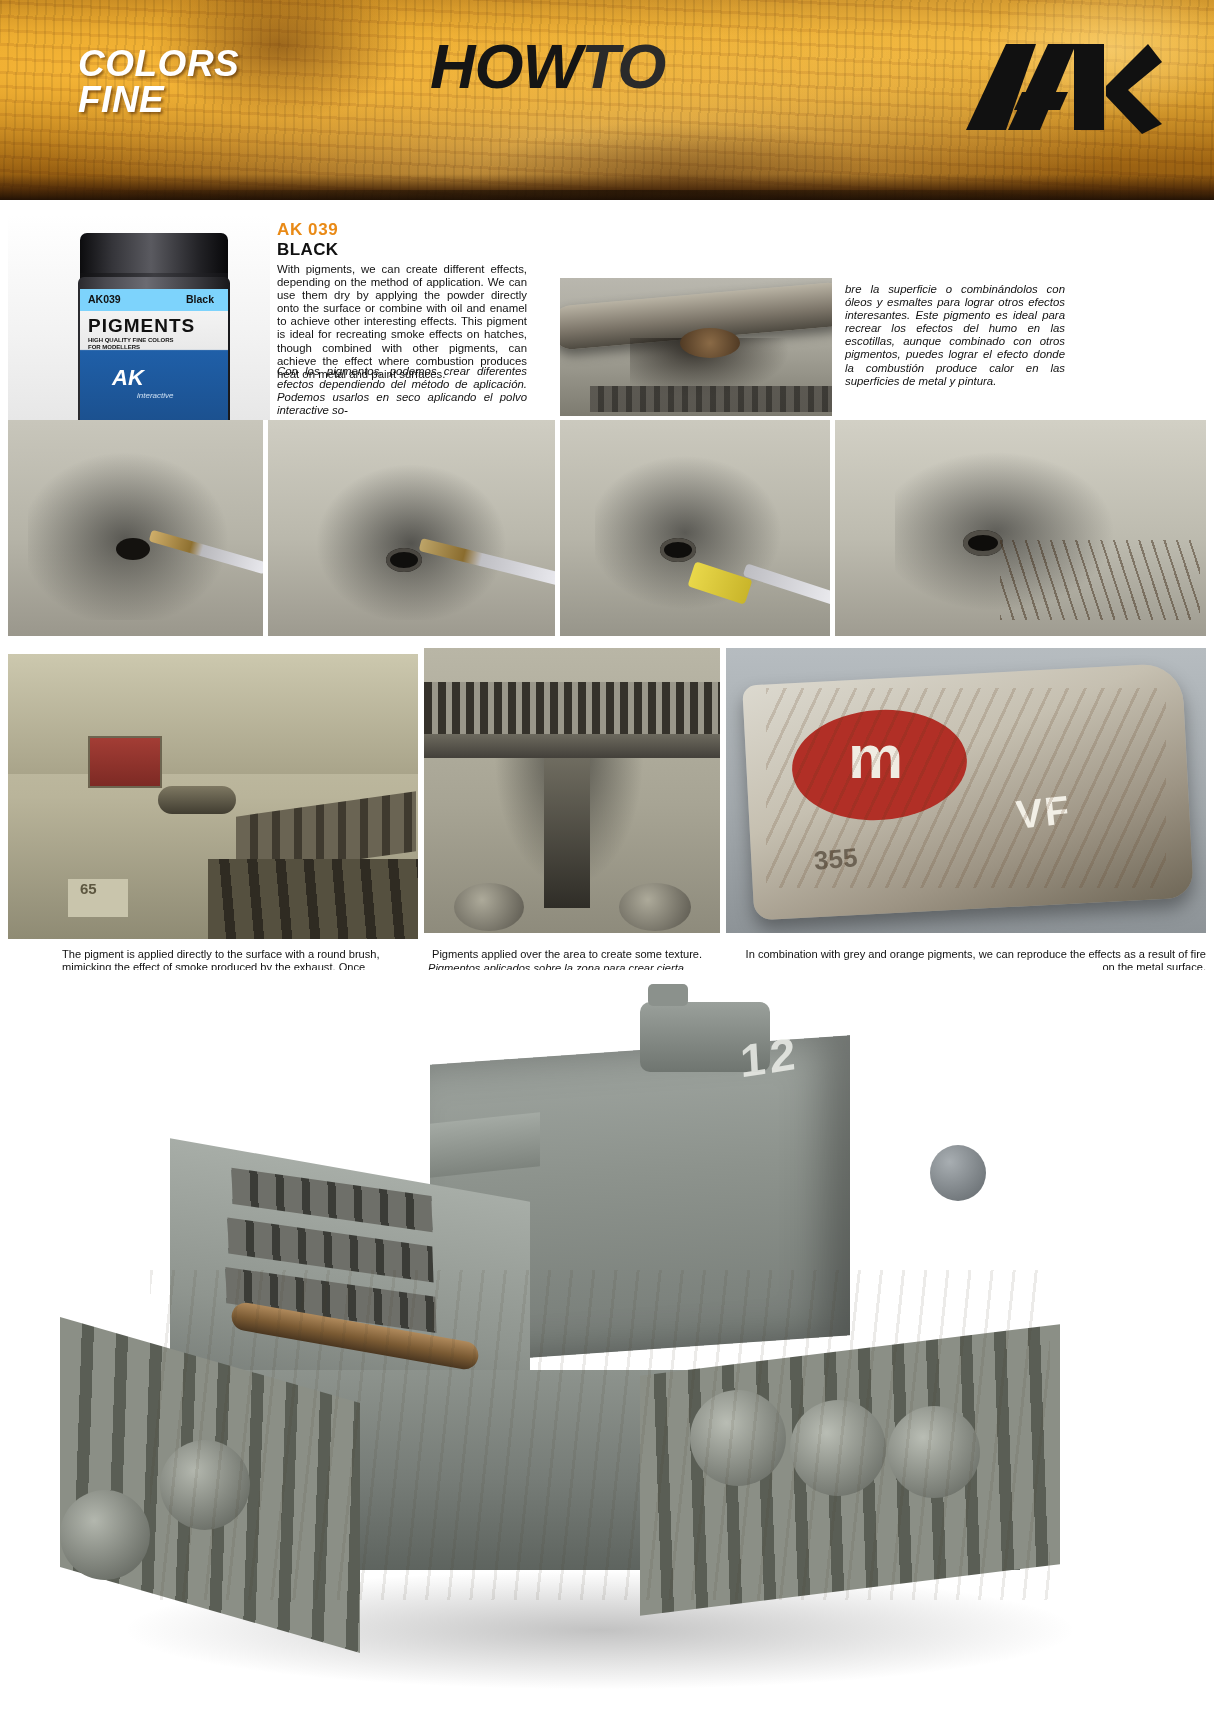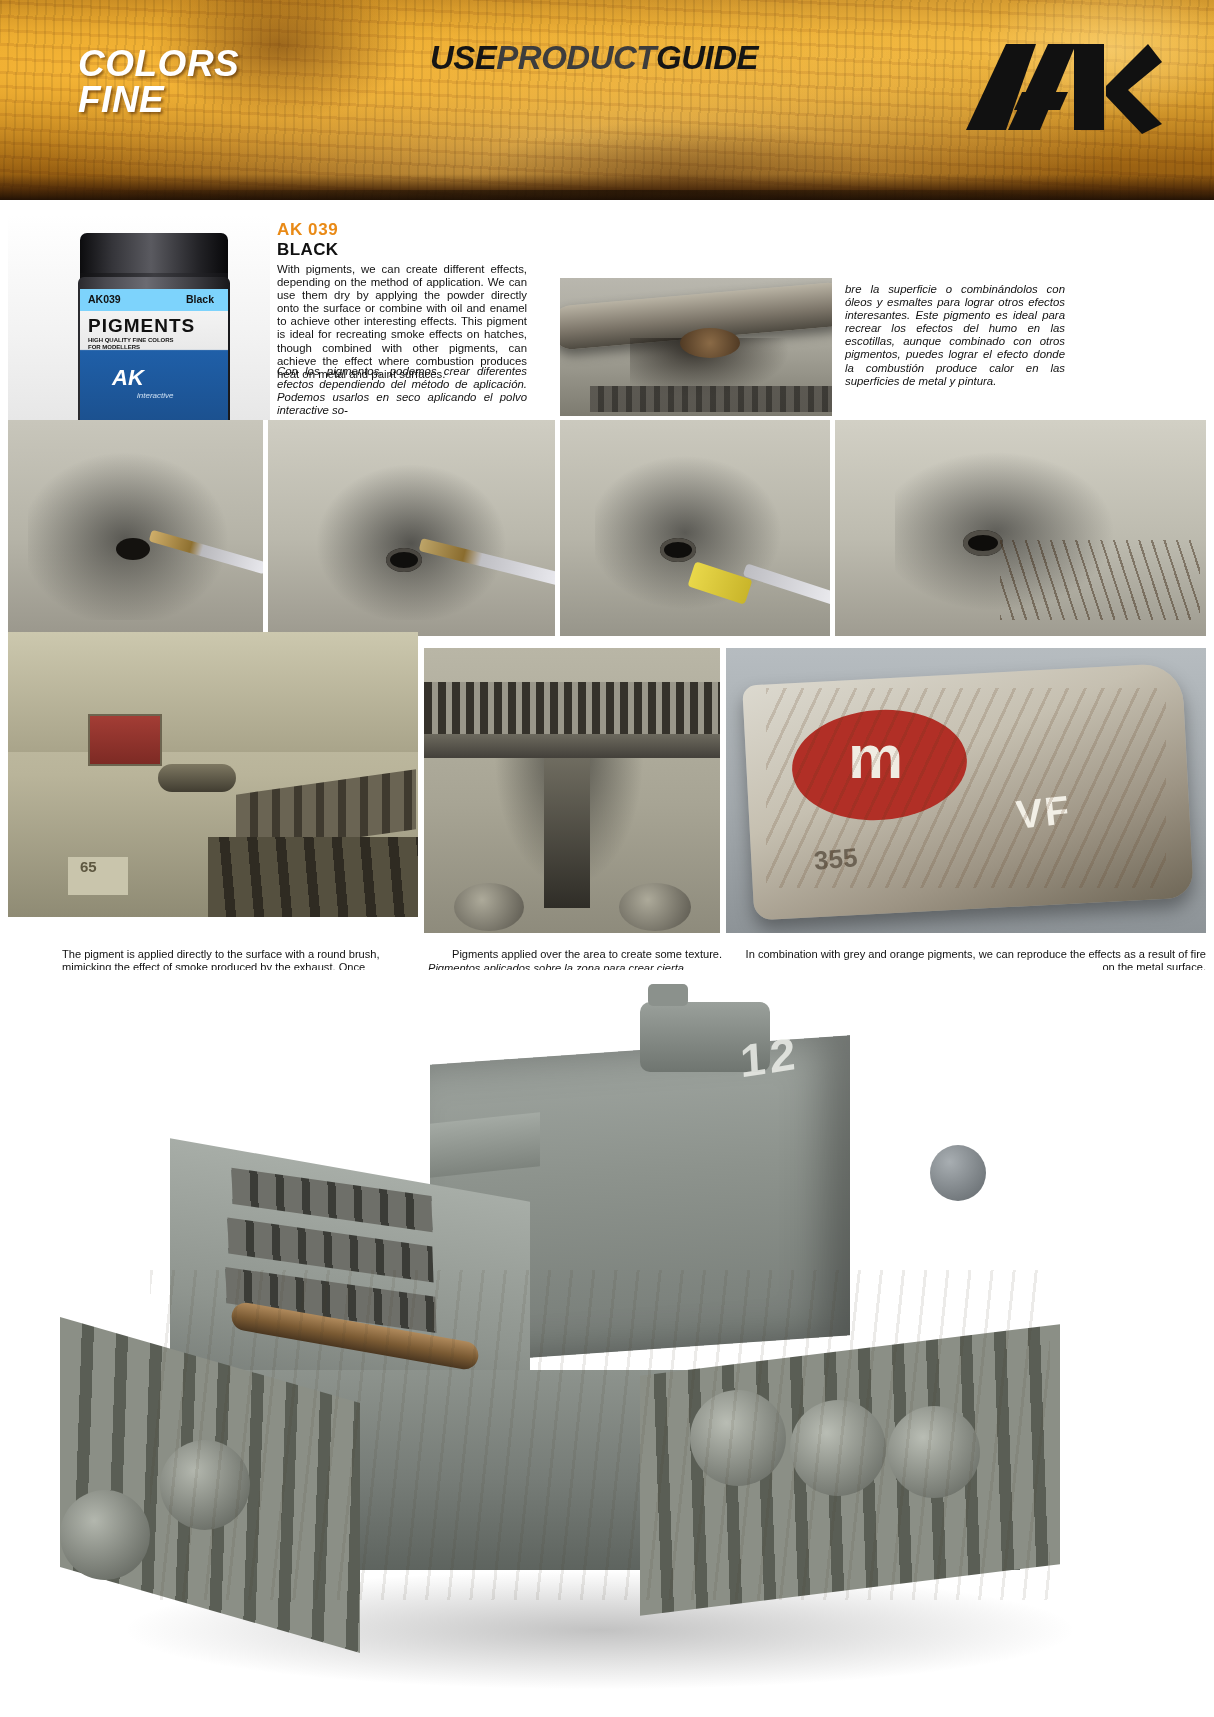--- a/index.html
+++ b/index.html
@@ -91,22 +91,22 @@
   <div class="edge"></div>
   <div class="shadowline"></div>
 </div>
 
 <div class="gen-usage">
   <div>COLORS</div>
   <div>FINE</div>
 </div>
 
 <div class="howto">
-  <div class="l2">
-    <span>USE</span><span class="gray">PRODUCT</span><span>GUIDE</span>
+  <div class="l1">
+    <span>HOW</span><span class="to">TO</span>
   </div>
 </div>
 
 <div class="aklogo">
   <svg width="200" height="110" viewBox="0 0 200 110">
     <g fill="#111">
       <path d="M4 96 L44 10 L74 10 L44 96 Z"></path>
       <path d="M46 96 L86 10 L114 10 L78 96 Z"></path>
       <path d="M60 58 L106 58 L98 76 L52 76 Z"></path>
       <path d="M112 10 L142 10 L142 96 L112 96 Z"></path>
@@ -182,21 +182,21 @@
 </div>
 
 <div class="ph" style="left:835px;top:420px;width:371px;height:216px;">
   <div style="position:absolute;inset:0;background:linear-gradient(180deg,#d2d0c5 0%,#bdbbaf 55%,#9f9c91 100%);"></div>
   <div style="position:absolute;left:60px;top:25px;width:240px;height:180px;background:radial-gradient(ellipse at 42% 48%, rgba(18,18,18,.55), rgba(18,18,18,0) 60%);"></div>
   <div style="position:absolute;left:128px;top:110px;width:40px;height:26px;border-radius:50%;background:#0e0d0b;box-shadow:inset 0 0 0 5px #514e47;"></div>
   <div style="position:absolute;left:165px;top:120px;width:200px;height:80px;
       background:repeating-linear-gradient(72deg, rgba(60,40,20,.45) 0 2px, rgba(0,0,0,0) 2px 12px);"></div>
 </div>
 
-<div class="ph" style="left:8px;top:632px;width:410px;height:285px;">
+<div class="ph" style="left:8px;top:654px;width:410px;height:285px;">
   <div style="position:absolute;inset:0;background:linear-gradient(180deg,#c9c5ac 0%,#b9b49a 50%,#8f8b74 100%);"></div>
   <div style="position:absolute;left:0;top:0;width:410px;height:120px;background:linear-gradient(180deg,#ccc8ae,#a9a48a);"></div>
   <div style="position:absolute;left:80px;top:82px;width:70px;height:48px;background:linear-gradient(180deg,#a33d35,#7d2a24);border:2px solid #6d6550;"></div>
   <div style="position:absolute;left:150px;top:132px;width:78px;height:28px;border-radius:14px;background:linear-gradient(180deg,#7e7862,#413d31);"></div>
   <div style="position:absolute;left:228px;top:150px;width:180px;height:60px;
       background:repeating-linear-gradient(90deg,#6a6453 0 14px,#3f3a2f 14px 22px);transform:skewY(-8deg);"></div>
   <div style="position:absolute;left:60px;top:225px;width:60px;height:38px;background:#c9c5ac;"></div>
   <div style="position:absolute;left:72px;top:226px;font-size:15px;font-weight:bold;color:#5d5740;">65</div>
   <div style="position:absolute;left:200px;top:205px;width:210px;height:80px;background:repeating-linear-gradient(85deg,#55503f 0 18px,#2f2b22 18px 28px);"></div>
 </div>
@@ -219,21 +219,21 @@
   <div style="position:absolute;left:122px;top:78px;font-size:62px;font-weight:bold;color:#f0ece2;line-height:62px;">m</div>
   <div style="position:absolute;left:290px;top:142px;font-size:40px;font-weight:bold;color:#f2efe6;transform:rotate(-6deg);letter-spacing:2px;">VF</div>
   <div style="position:absolute;left:88px;top:196px;font-size:26px;font-weight:bold;color:#6d6354;transform:rotate(-5deg);">355</div>
   <div style="position:absolute;left:40px;top:40px;width:400px;height:200px;
       background:repeating-linear-gradient(115deg, rgba(90,55,25,.17) 0 3px, rgba(0,0,0,0) 3px 16px);"></div>
 </div>
 
 <div class="cap-txt" style="left:62px;top:948px;width:340px;">The pigment is applied directly to the surface with a round brush, mimicking the effect of smoke produced by the exhaust. Once completed, fix the pigment with AK011 White Spirit.</div>
 <div class="cap-txt cap-it" style="left:62px;top:998px;width:340px;">El pigmento se aplica directamente a la superficie con un pincel redondo, imitando el efecto del humo producido por el escape. Una vez completado, trabaja el pigmento con AK011 White Spirit.</div>
 
-<div class="cap-txt" style="left:452px;top:948px;width:290px;">Pigments applied over the area to create some texture.</div>
+<div class="cap-txt" style="left:432px;top:948px;width:290px;">Pigments applied over the area to create some texture.</div>
 <div class="cap-txt cap-it" style="left:428px;top:962px;width:290px;">Pigmentos aplicados sobre la zona para crear cierta textura.</div>
 
 <div class="cap-txt" style="left:736px;top:948px;width:470px;text-align:right;">In combination with grey and orange pigments, we can reproduce the effects as a result of fire on the metal surface.</div>
 <div class="cap-txt cap-it" style="left:736px;top:976px;width:470px;text-align:right;">En combinación con los pigmentos grises y naranjas, podemos reproducir los efectos del fuego en la superficie del metal.</div>
 
 <div class="cap-txt" style="left:62px;top:1056px;width:300px;">We applied the dry pigment to the exhaust area, in combination with enamel and oil, to generate streaks underneath the exhaust.</div>
 <div class="cap-txt cap-it" style="left:62px;top:1108px;width:300px;">Aplicamos el pigmento seco al área de escape en combinación con esmalte y óleos para generar chorretones debajo del escape.</div>
 
 <div class="tankwrap">
   <div style="position:absolute;left:0;top:0;width:1214px;height:747px;background:#ffffff;"></div>

